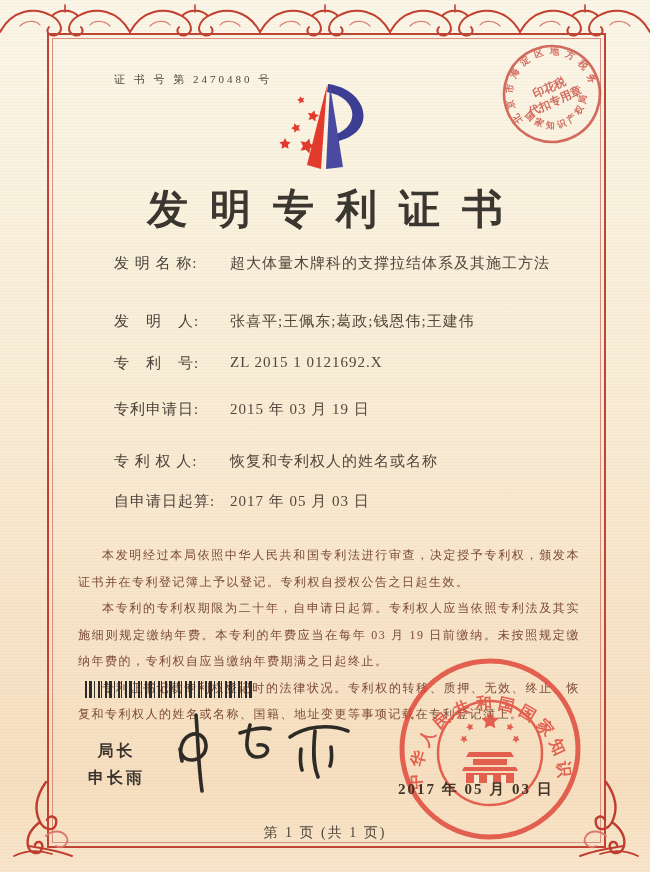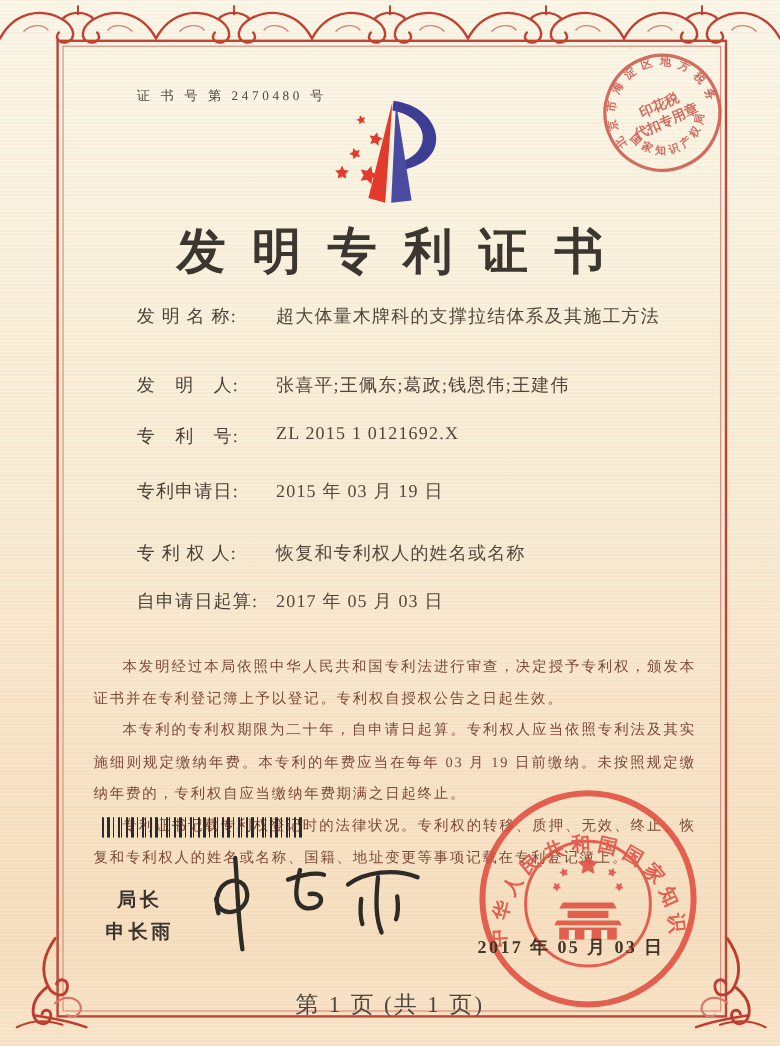--- a/index.html
+++ b/index.html
@@ -47,21 +47,21 @@
   .official{position:absolute; left:88px; top:737px; font-size:16px; font-weight:bold;
     color:#3a342d; letter-spacing:3px; line-height:27px;
     font-family:"Liberation Sans","DejaVu Sans",sans-serif;text-align:center;}
   .signature{position:absolute; left:152px; top:703px;}
 
   .seal{position:absolute; left:394px; top:653px; opacity:.85;}
   .seal-date{position:absolute; left:398px; top:780px; width:190px; font-size:15px;
     font-weight:bold; color:#423427; letter-spacing:2px;}
 
   .footer{position:absolute; left:0; right:0; top:824px; text-align:center;
-    font-size:19px; color:#4e463c; letter-spacing:2px;}
+    font-size:14px; color:#4e463c; letter-spacing:2px;}
 </style>
 </head>
 <body>
 
 <div class="page">
 
   <svg class="top-band" width="650" height="42" viewBox="0 0 650 42">
     <defs>
       <g id="motif" stroke="#c2402f" fill="none" stroke-width="2" stroke-linecap="round">
         <path d="M0,30 C12,8 34,4 52,14 C62,20 64,30 56,33 C50,35 45,30 49,25"></path>

